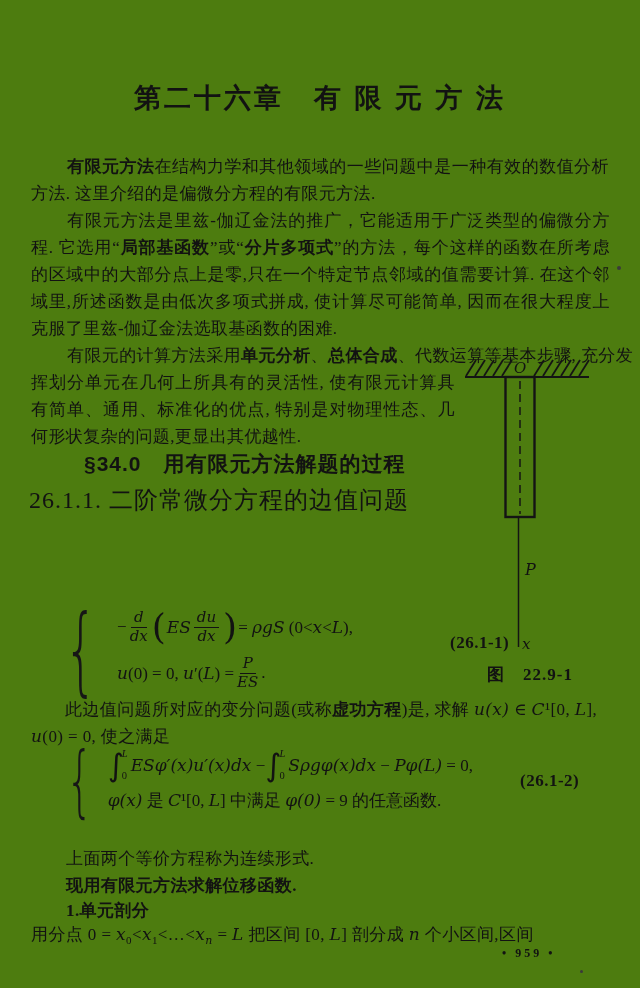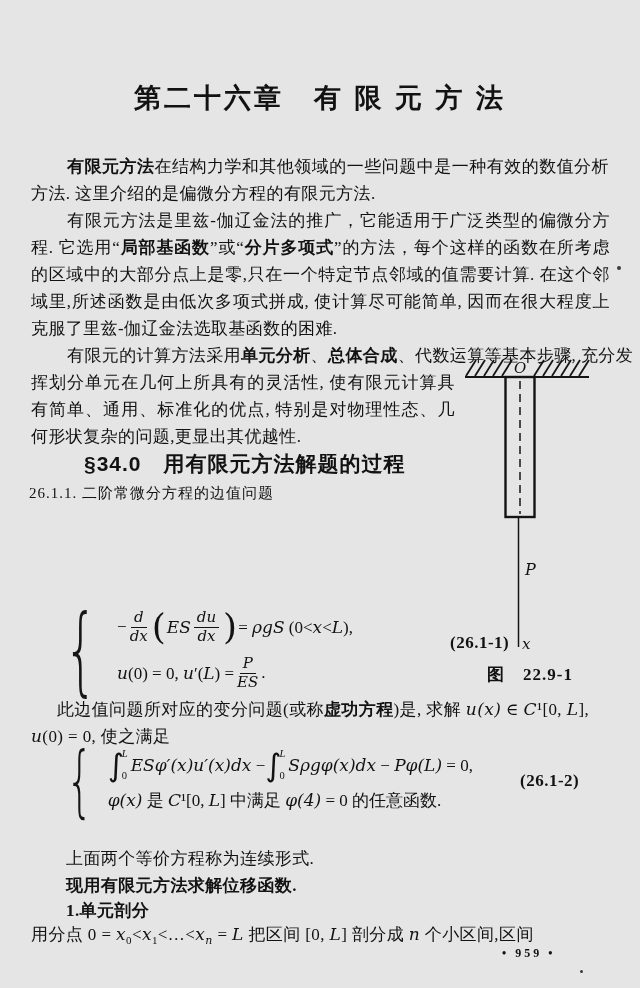--- a/index.html
+++ b/index.html
@@ -1,35 +1,35 @@
 <!DOCTYPE html>
 <html><head>
 <meta charset="utf-8">
 <style>
   html,body{margin:0;padding:0;background:#ffffff;}
   .page{
-    position:relative;width:640px;height:988px;background:#e5e5e5;overflow:hidden;
+    position:relative;width:640px;height:988px;background:#4d7c0f;overflow:hidden;
     font-family:"Liberation Serif","DejaVu Serif",serif;color:#121212;
   }
   .blk{position:absolute;font-size:17px;line-height:27px;letter-spacing:0.4px;}
   .just{text-align:justify;}
   .ind{text-indent:36px;}
   .rb{font-weight:bold;}
   .ri{font-style:italic;font-family:"DejaVu Serif","Liberation Serif",serif;}
   sup,sub{font-size:11px;line-height:0;}
   .title{
     position:absolute;top:80px;left:0;width:100%;text-align:center;
     font-size:27px;font-weight:bold;letter-spacing:3px;
     font-family:"Liberation Sans","DejaVu Sans",sans-serif;
   }
   .h2{
     position:absolute;top:450px;left:84px;font-size:21px;font-weight:bold;letter-spacing:1px;
     font-family:"Liberation Sans","DejaVu Sans",sans-serif;
   }
-  .h3{position:absolute;top:484px;left:29px;font-size:15px;letter-spacing:1px;}
+  .h3{position:absolute;top:484px;left:29px;font-size:24px;letter-spacing:1px;}
   
   .eq{position:absolute;display:flex;align-items:center;font-size:17px;}
   .brace{
     font-family:"DejaVu Sans",sans-serif;font-weight:200;color:#161616;
     transform:scaleX(.55);transform-origin:0 50%;margin-right:-8px;
   }
   .brace.b1{font-size:96px;line-height:92px;}
   .brace.b2{font-size:78px;line-height:72px;}
   .eqcol{display:flex;flex-direction:column;}
   .eqline{display:flex;align-items:center;white-space:nowrap;}
@@ -118,21 +118,21 @@
         <span class="frac">
           <span class="fn">P</span>
           <span class="fd">ES</span>
         </span>
         <span><span> .</span></span>
       </div>
     </div>
   </div>
   <div class="eqlabel" style="top:633px;left:450px;">(26.1-1)</div>
 
-  <div class="blk ind" style="top:696px;left:14px;width:582px;white-space:nowrap;text-align:center;"><span>此边值问题所对应的变分问题(或称</span><span class="rb">虚功方程</span><span>)是, 求解 </span><span class="ri">u(x)</span><span> ∈ </span><span class="ri">C</span><span>¹[0, </span><span class="ri">L</span><span>],</span></div>
+  <div class="blk ind" style="top:696px;left:29px;width:582px;white-space:nowrap;"><span>此边值问题所对应的变分问题(或称</span><span class="rb">虚功方程</span><span>)是, 求解 </span><span class="ri">u(x)</span><span> ∈ </span><span class="ri">C</span><span>¹[0, </span><span class="ri">L</span><span>],</span></div>
   <div class="blk" style="top:723px;left:31px;width:582px;"><span class="ri">u</span><span>(0) = 0, 使之满足</span></div>
 
   <div class="eq" style="top:745px;left:66px;">
     <span class="brace b2">{</span>
     <div class="eqcol">
       <div class="eqline e2l1">
         <span class="intw">
           <span class="intg">∫</span>
           <span class="lims">
             <span class="lt">L</span>
@@ -143,21 +143,21 @@
         <span class="intw">
           <span class="intg">∫</span>
           <span class="lims">
             <span class="lt">L</span>
             <span class="lb">0</span>
           </span>
         </span>
         <span><span class="ri">Sρgφ(x)dx</span><span> − </span><span class="ri">Pφ(L)</span><span> = 0,</span></span>
       </div>
       <div class="eqline e2l2">
-        <span><span class="ri">φ(x)</span><span> 是 </span><span class="ri">C</span><span>¹[0, </span><span class="ri">L</span><span>] 中满足 </span><span class="ri">φ(4)</span><span> = 0 的任意函数.</span></span>
+        <span><span class="ri">φ(x)</span><span> 是 </span><span class="ri">C</span><span>¹[0, </span><span class="ri">L</span><span>] 中满足 </span><span class="ri">φ(0)</span><span> = 9 的任意函数.</span></span>
       </div>
     </div>
   </div>
   <div class="eqlabel" style="top:771px;left:520px;">(26.1-2)</div>
 
   <div class="blk" style="top:845px;left:66px;"><span>上面两个等价方程称为连续形式.</span></div>
   <div class="blk" style="top:872px;left:66px;font-weight:bold;"><span>现用有限元方法求解位移函数.</span></div>
   <div class="blk" style="top:897px;left:66px;"><span class="rb">1.单元剖分</span></div>
   <div class="blk" style="top:921px;left:31px;width:582px;"><span>用分点  0 = </span><span class="ri">x</span><sub>0</sub><span>&lt;</span><span class="ri">x</span><sub>1</sub><span>&lt;…&lt;</span><span class="ri">x</span><sub class="ri">n</sub><span> = </span><span class="ri">L</span><span> 把区间 [0, </span><span class="ri">L</span><span>] 剖分成 </span><span class="ri">n</span><span> 个小区间,区间</span></div>
 

